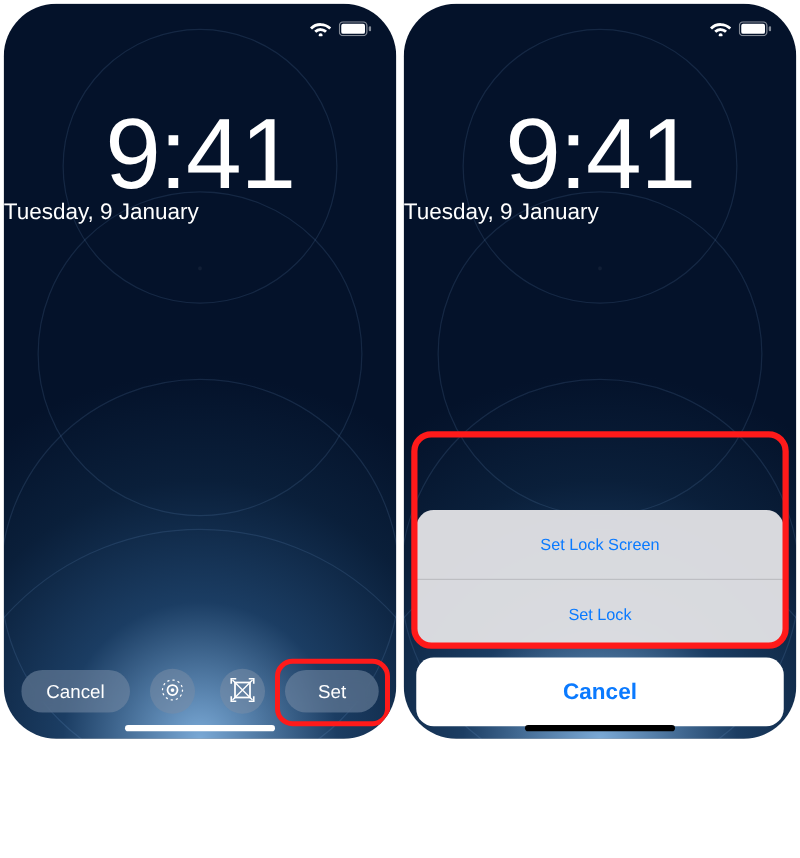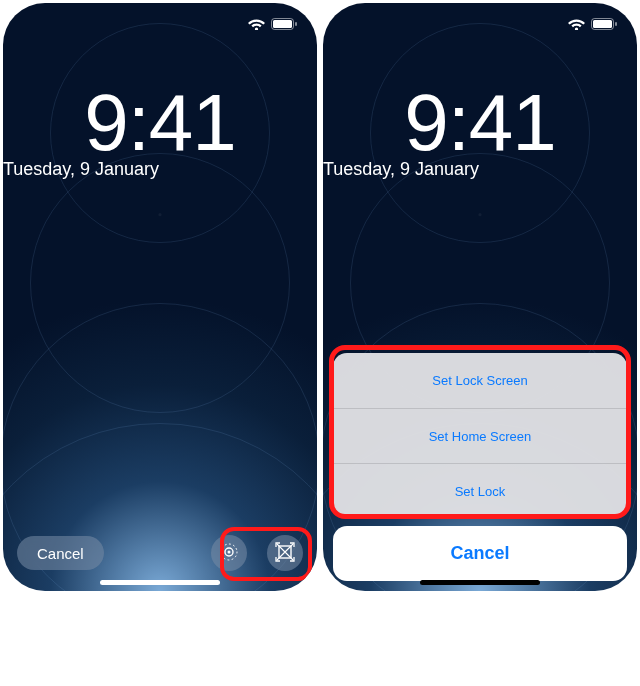--- a/index.html
+++ b/index.html
@@ -147,20 +147,21 @@
       <button class="circ-btn">
         <span>
           <svg width="20" height="20" viewBox="0 0 20 20">
               <rect x="4" y="4" width="12" height="12" fill="none" stroke="#fff" stroke-width="1.4"></rect>
               <path d="M2 2 L18 18 M18 2 L2 18" stroke="#fff" stroke-width="1.1"></path>
               <path d="M5 1 L1 1 L1 5 M15 1 L19 1 L19 5 M1 15 L1 19 L5 19 M19 15 L19 19 L15 19" stroke="#fff" stroke-width="1.3" fill="none"></path>
             </svg>
         </span>
       </button>
     </div>
+    <button class="pill-btn" style="padding:0 26px">Set</button>
   </div>
 
   <div class="home-indicator"></div>
 
   <div class="highlight" style="left:217px; bottom:10px; width:92px; height:54px;"></div>
 </div>
 
 <div class="phone">
   <div class="orb-ring" style="width:420px;height:420px;left:-53px;top:420px"></div>
   <div class="orb-ring" style="width:320px;height:320px;left:-3px;top:300px"></div>
@@ -181,21 +182,20 @@
         </svg>
     </span>
   </div>
 
   <div class="clock">9:41</div>
   <div class="date">Tuesday, 9 January</div>
 
   <div class="sheet-wrap">
     <div class="sheet">
       <div class="sheet-row">Set Lock Screen</div>
-      <div class="sheet-row">Set Home Screen</div>
       <div class="sheet-row">Set Lock</div>
     </div>
     <div class="sheet-cancel">Cancel</div>
   </div>
 
   <div class="home-indicator" style="background:#000"></div>
 
   <div class="highlight-sheet" style="left:6px; right:6px; bottom:72px; height:174px;"></div>
 </div>
 

